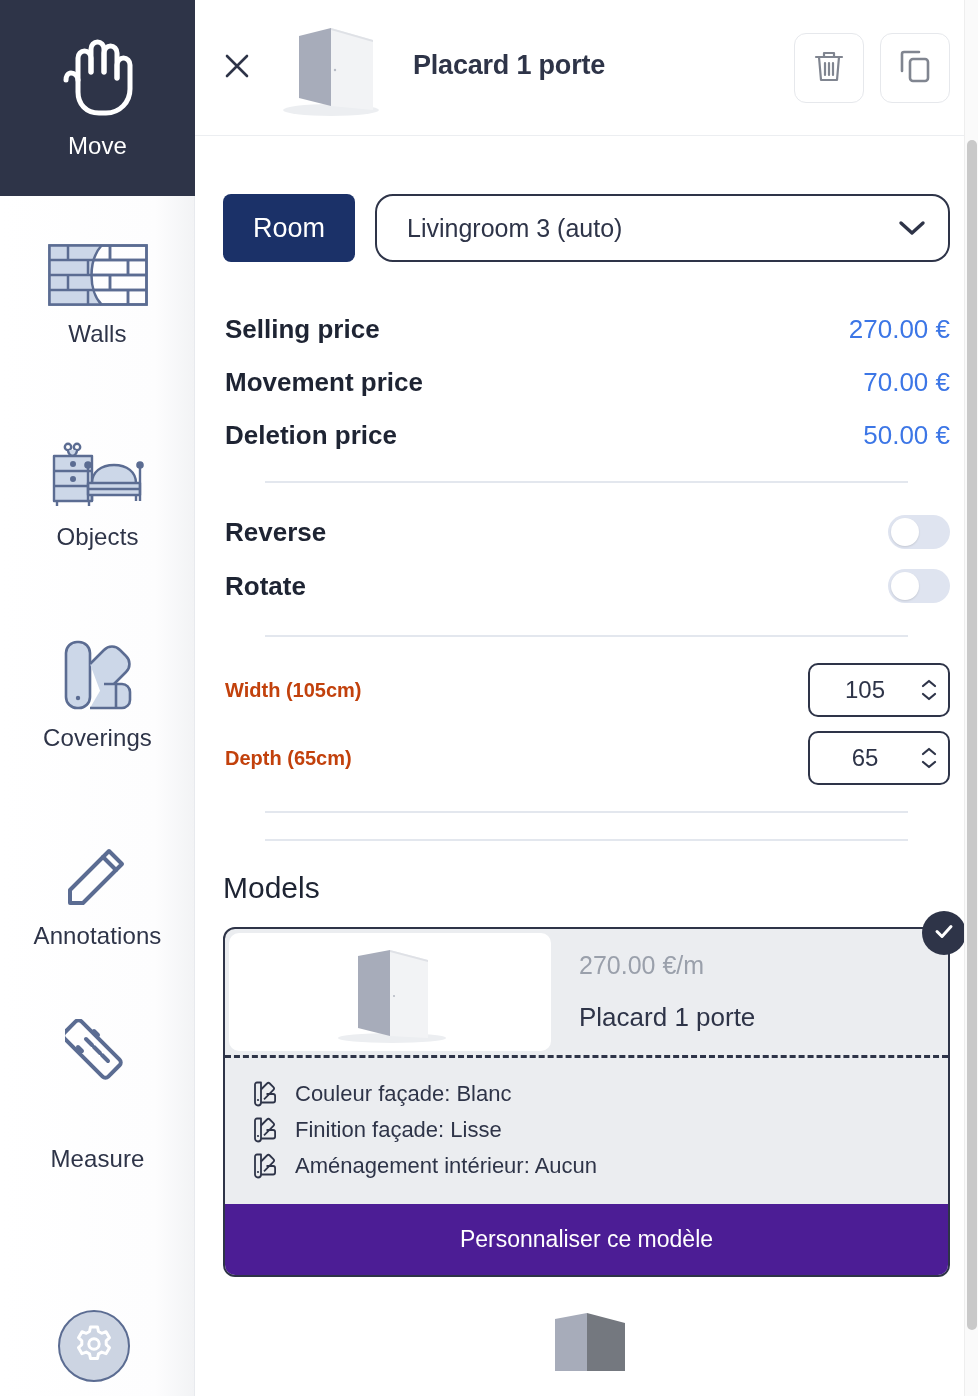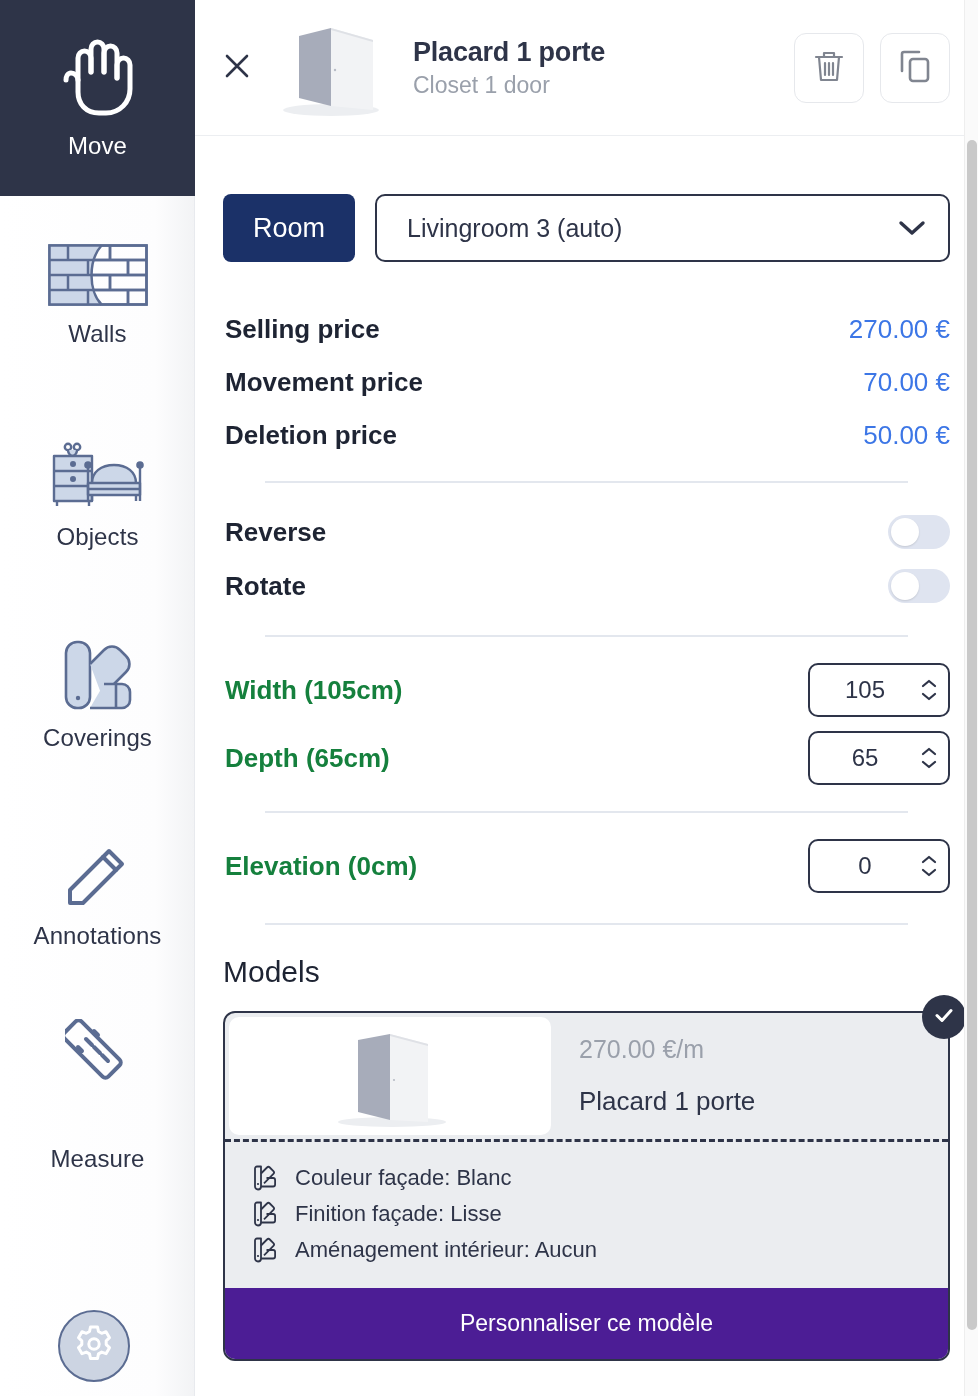--- a/index.html
+++ b/index.html
@@ -124,21 +124,21 @@
     height: 68px;
     padding: 0 30px;
     font-size: 27px;
     font-family: "Liberation Sans", sans-serif;
     cursor: pointer;
   }
   .room-select {
     flex: 1;
     height: 68px;
     border: 2px solid #2e3448;
-    border-radius: 10px;
+    border-radius: 18px;
     display: flex; align-items: center;
     padding: 0 22px 0 30px;
     font-size: 25px;
     color: #2e3448;
     cursor: pointer;
     background: #fff;
   }
   .room-select .sel-val { flex: 1; }
 
   .price-list { margin-top: 38px; }
@@ -173,21 +173,21 @@
     width: 28px; height: 28px;
     border-radius: 50%;
     background: #ffffff;
     box-shadow: 0 1px 2px rgba(0,0,0,.12);
   }
 
   .dim-row {
     display: flex; align-items: center; justify-content: space-between;
     padding: 4px 0 4px 2px;
   }
-  .dim-label { font-size: 26px; font-weight: bold; color: #15803d; }
+  .dim-label { font-size: 20px; font-weight: bold; color: #c2410c; }
   .stepper {
     width: 142px; height: 54px;
     border: 2px solid #2e3448;
     border-radius: 10px;
     display: flex; align-items: center;
     padding: 0 10px 0 0;
     background: #fff;
   }
   .stepper .val {
     flex: 1; text-align: center;
@@ -409,21 +409,20 @@
           <ellipse cx="62" cy="92" rx="48" ry="6" fill="#eceef1"></ellipse>
           <polygon points="30,18 62,10 62,88 30,80" fill="#a7acba"></polygon>
           <polygon points="62,10 104,22 104,92 62,88" fill="#f2f3f5"></polygon>
           <polygon points="62,10 104,22 104,24 62,12" fill="#dfe1e6"></polygon>
           <circle cx="66" cy="52" r="1.2" fill="#b8bcc6"></circle>
         </svg>
       </div>
 
       <div class="hdr-text">
         <div class="hdr-title">Placard 1 porte</div>
-        <div class="hdr-sub">Closet 1 door</div>
       </div>
 
       <div class="hdr-btn">
         <span>
           <svg width="32" height="34" viewBox="0 0 32 34" fill="none" stroke="#808590" stroke-width="2.2" stroke-linejoin="round" stroke-linecap="round">
             <path d="M3 8h26"></path>
             <path d="M11 8V4h10v4"></path>
             <path d="M6 8l2 23h16l2-23"></path>
             <path d="M12 14v12M16 14v12M20 14v12"></path>
           </svg>
@@ -511,34 +510,20 @@
               </svg>
             <svg width="18" height="11" viewBox="0 0 18 11" fill="none" stroke="#2e3448" stroke-width="2.2" stroke-linecap="round" stroke-linejoin="round">
                 <path d="M3 3l6 5 6-5"></path>
               </svg>
           </span>
         </span>
       </div>
 
       <div class="divider"></div>
 
-      <div class="dim-row">
-        <span class="dim-label">Elevation (0cm)</span>
-        <span class="stepper">
-          <span class="val">0</span>
-          <span class="spin">
-            <svg width="18" height="11" viewBox="0 0 18 11" fill="none" stroke="#2e3448" stroke-width="2.2" stroke-linecap="round" stroke-linejoin="round">
-                <path d="M3 8l6-5 6 5"></path>
-              </svg>
-            <svg width="18" height="11" viewBox="0 0 18 11" fill="none" stroke="#2e3448" stroke-width="2.2" stroke-linecap="round" stroke-linejoin="round">
-                <path d="M3 3l6 5 6-5"></path>
-              </svg>
-          </span>
-        </span>
-      </div>
 
       <div class="divider" style="margin-top:26px;"></div>
 
       <div class="models-title">Models</div>
 
       <div class="model-card">
         <div class="model-check">
           <span>
             <svg width="24" height="24" viewBox="0 0 24 24" fill="none" stroke="#ffffff" stroke-width="3" stroke-linecap="round" stroke-linejoin="round">
               <path d="M5 12.5l5 5 9-10"></path>

